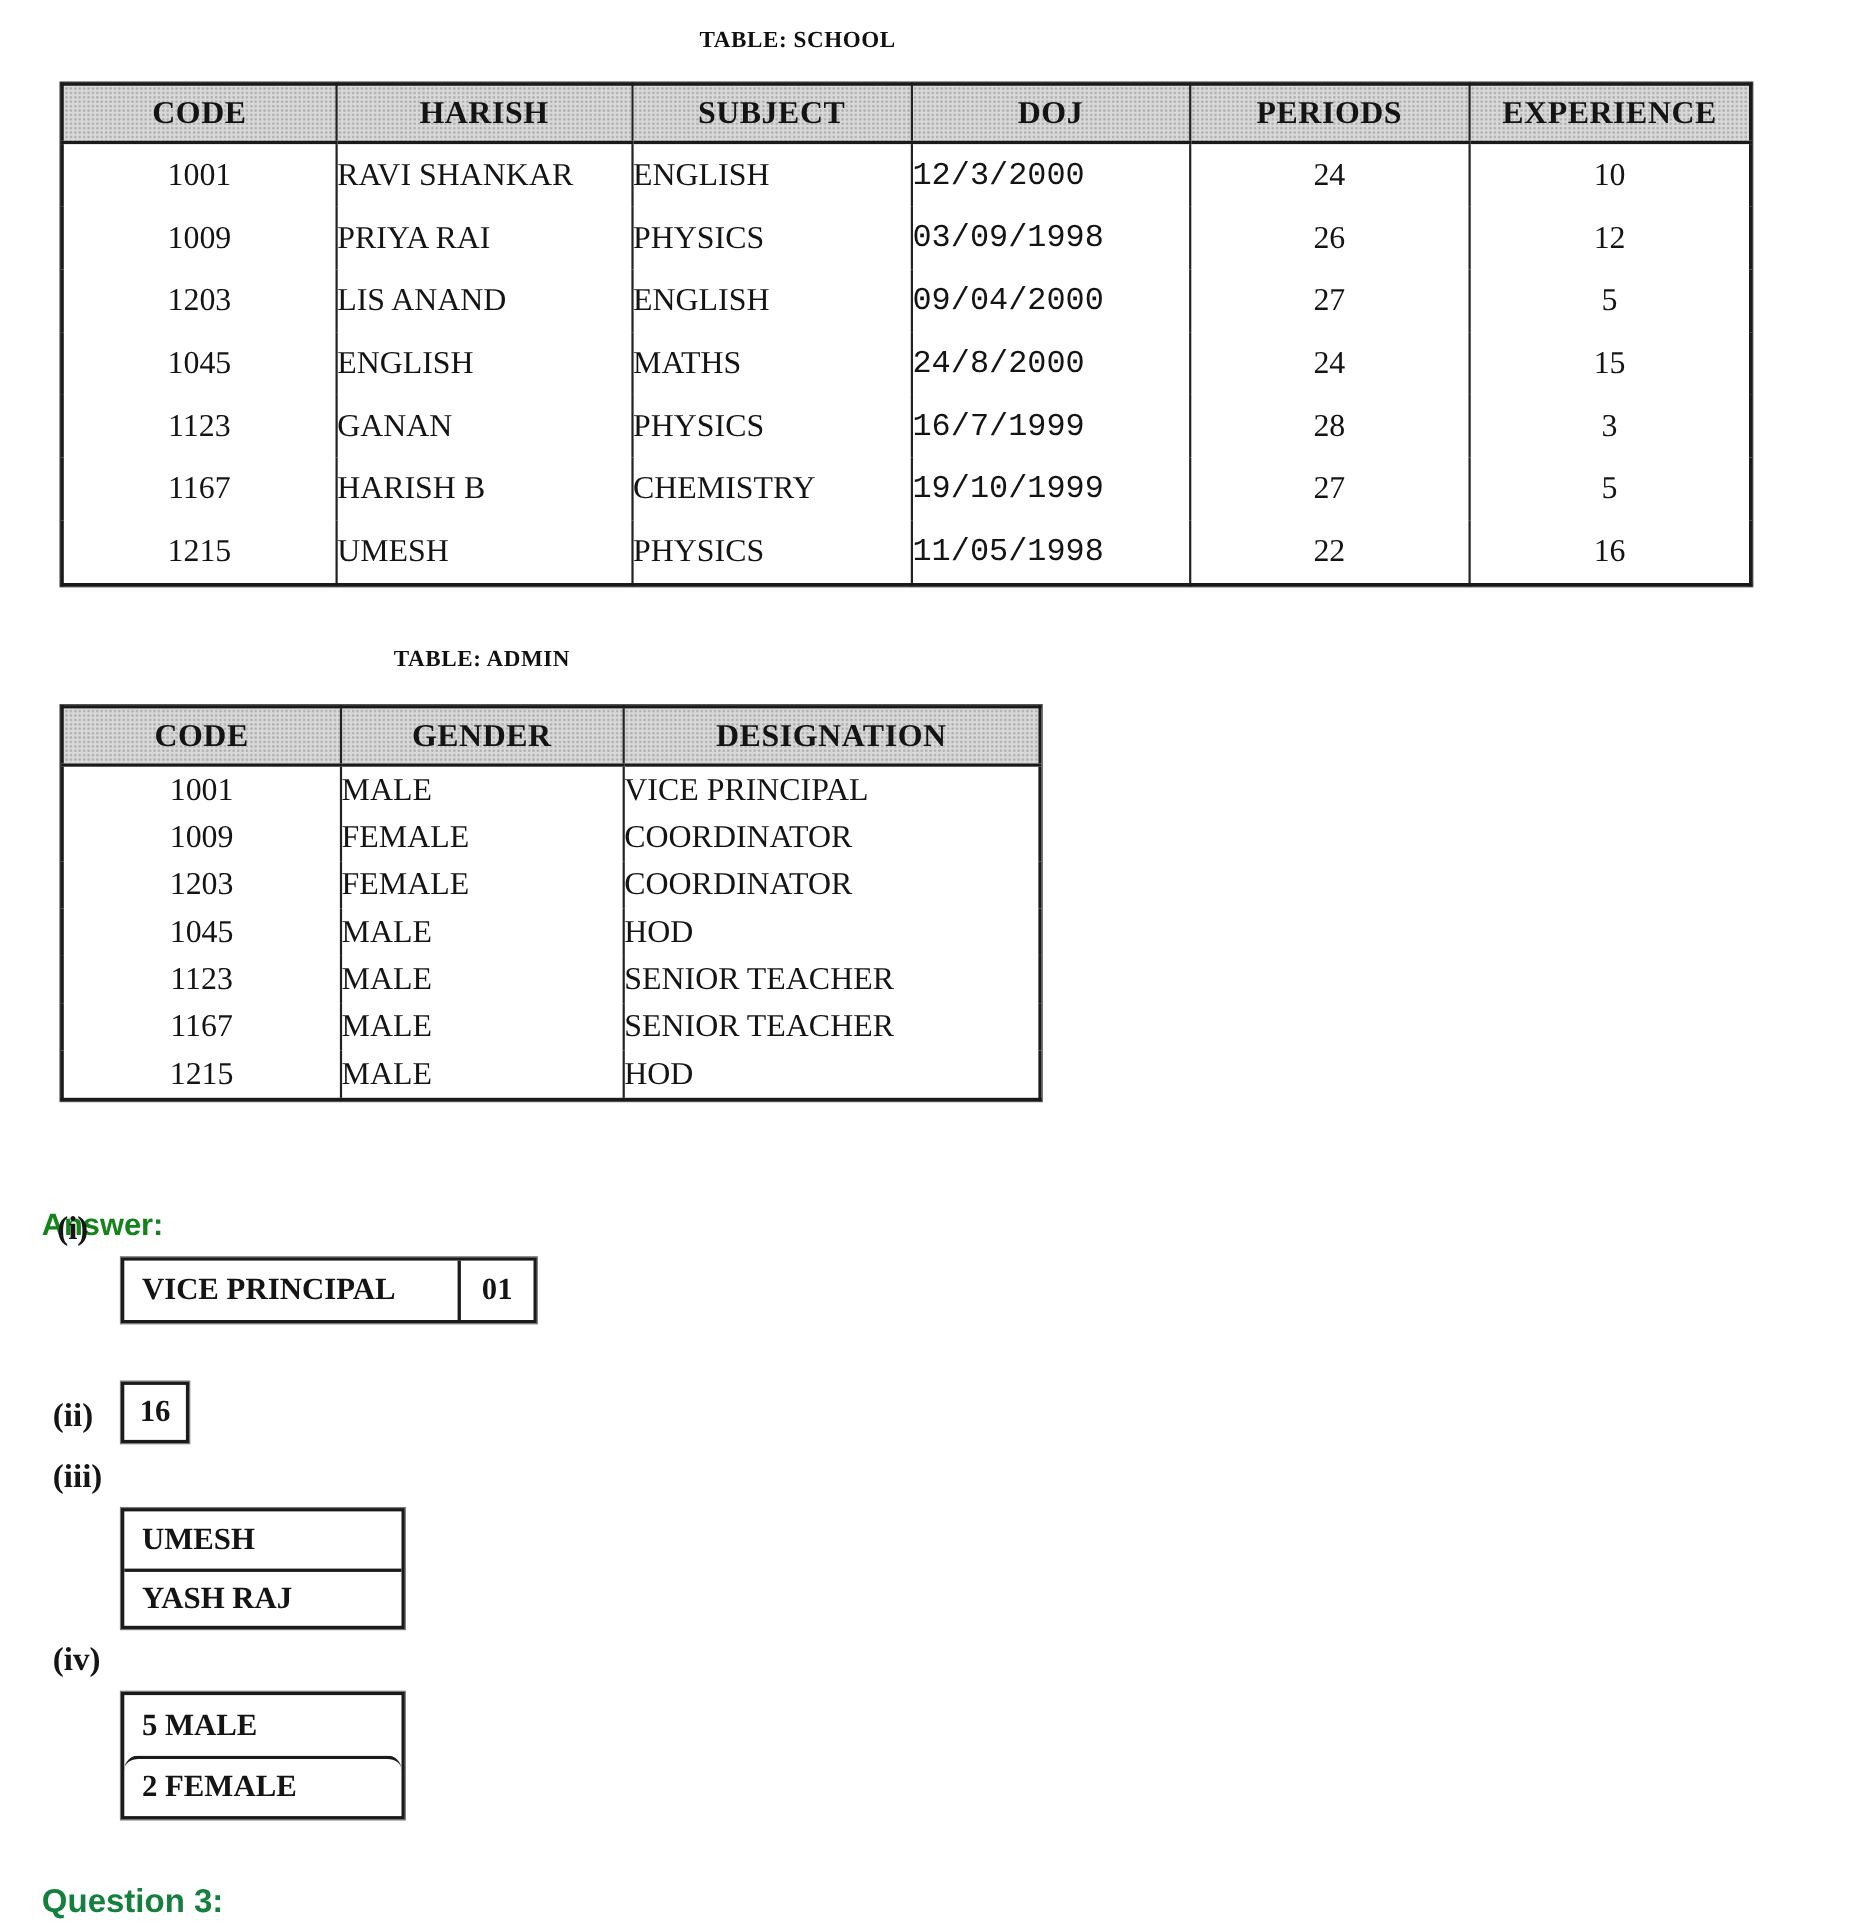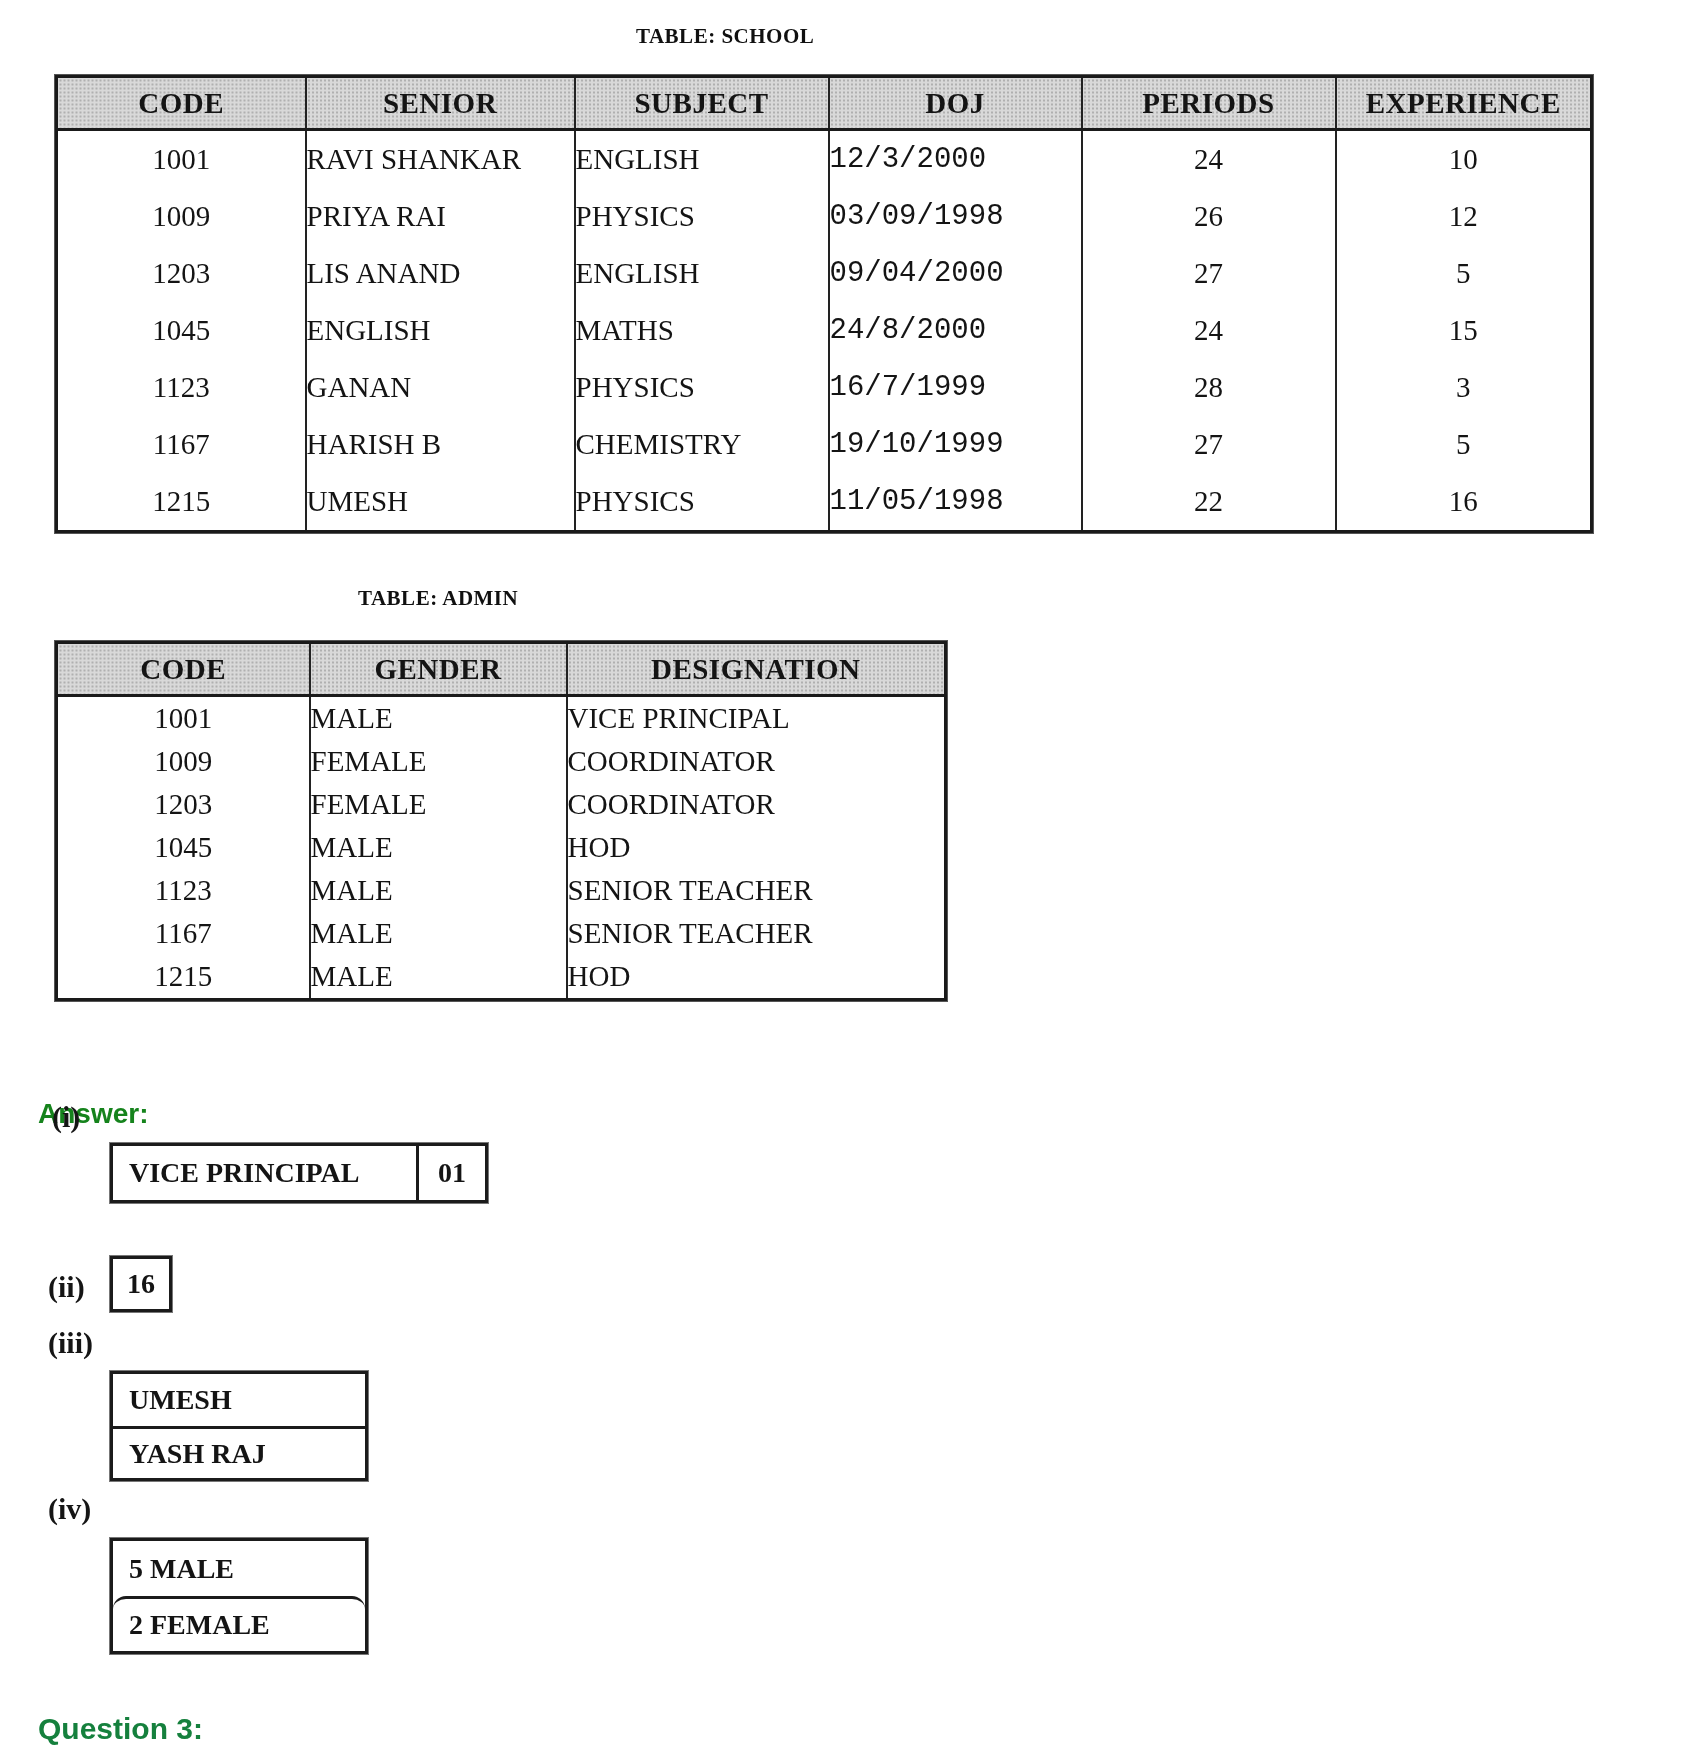--- a/index.html
+++ b/index.html
@@ -123,21 +123,21 @@
       <col style="width:249px">
         <col style="width:269px">
         <col style="width:254px">
       <col style="width:253px">
         <col style="width:254px">
         <col style="width:256px">
     </colgroup>
     <thead>
       <tr>
         <th>CODE</th>
-        <th>SENIOR</th>
+        <th>HARISH</th>
         <th>SUBJECT</th>
         <th>DOJ</th>
         <th>PERIODS</th>
         <th>EXPERIENCE</th>
       </tr>
     </thead>
     <tbody>
       <tr>
         <td class="c">1001</td>
         <td class="l">RAVI SHANKAR</td>

